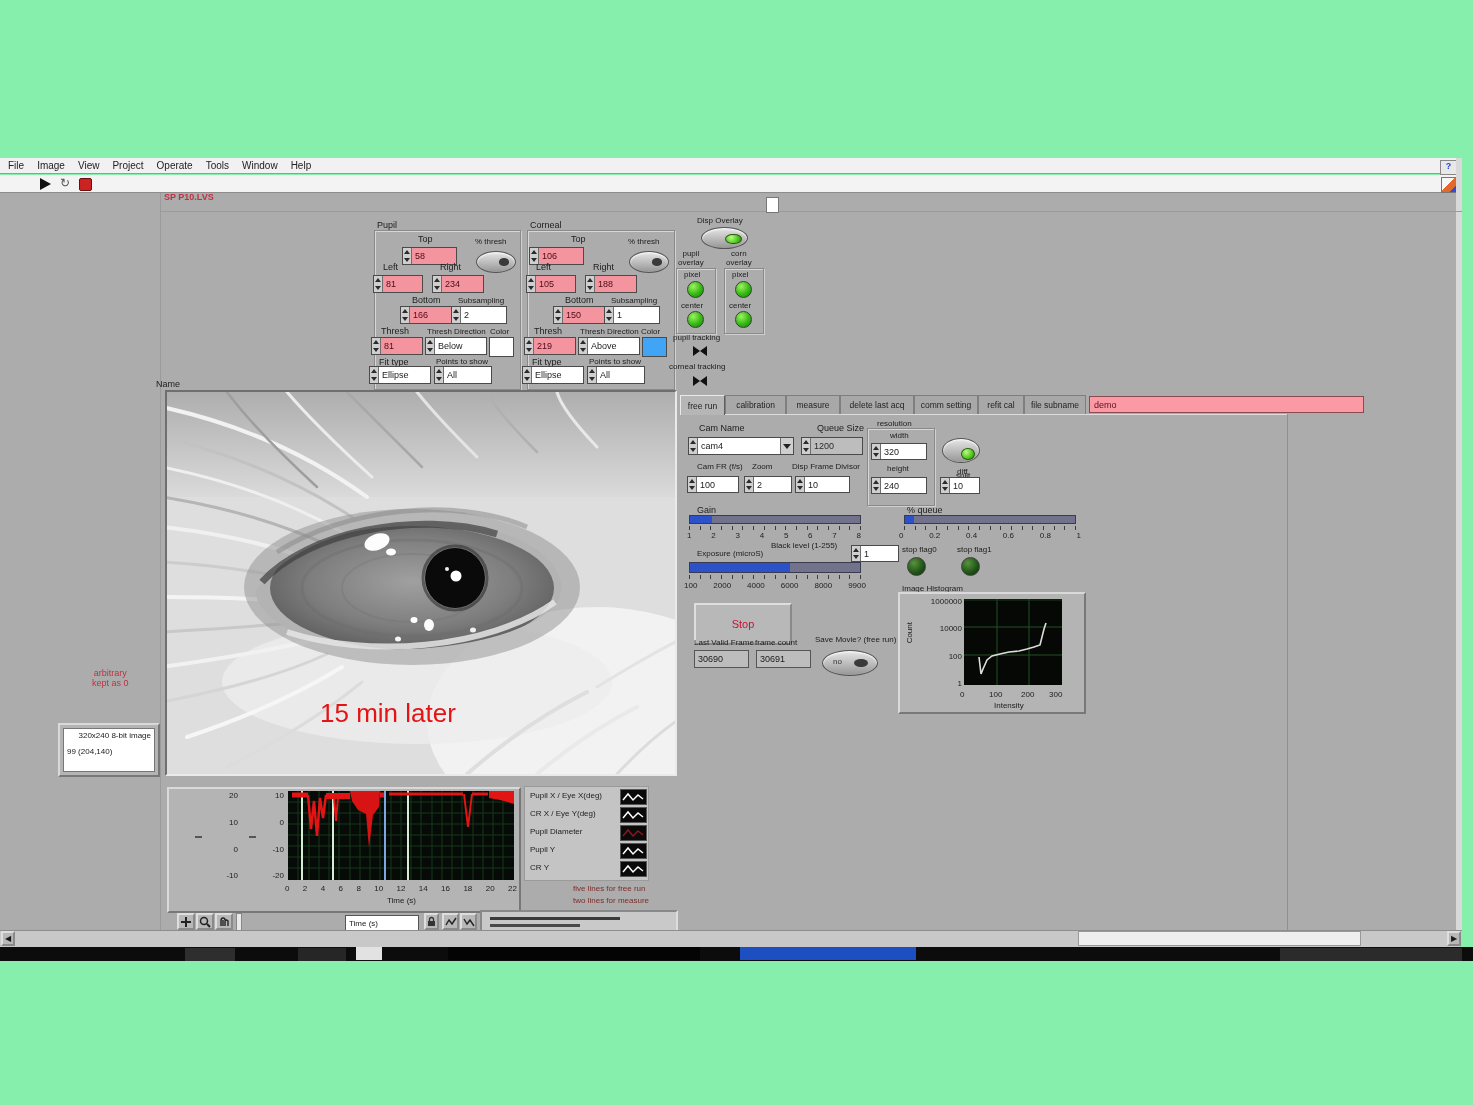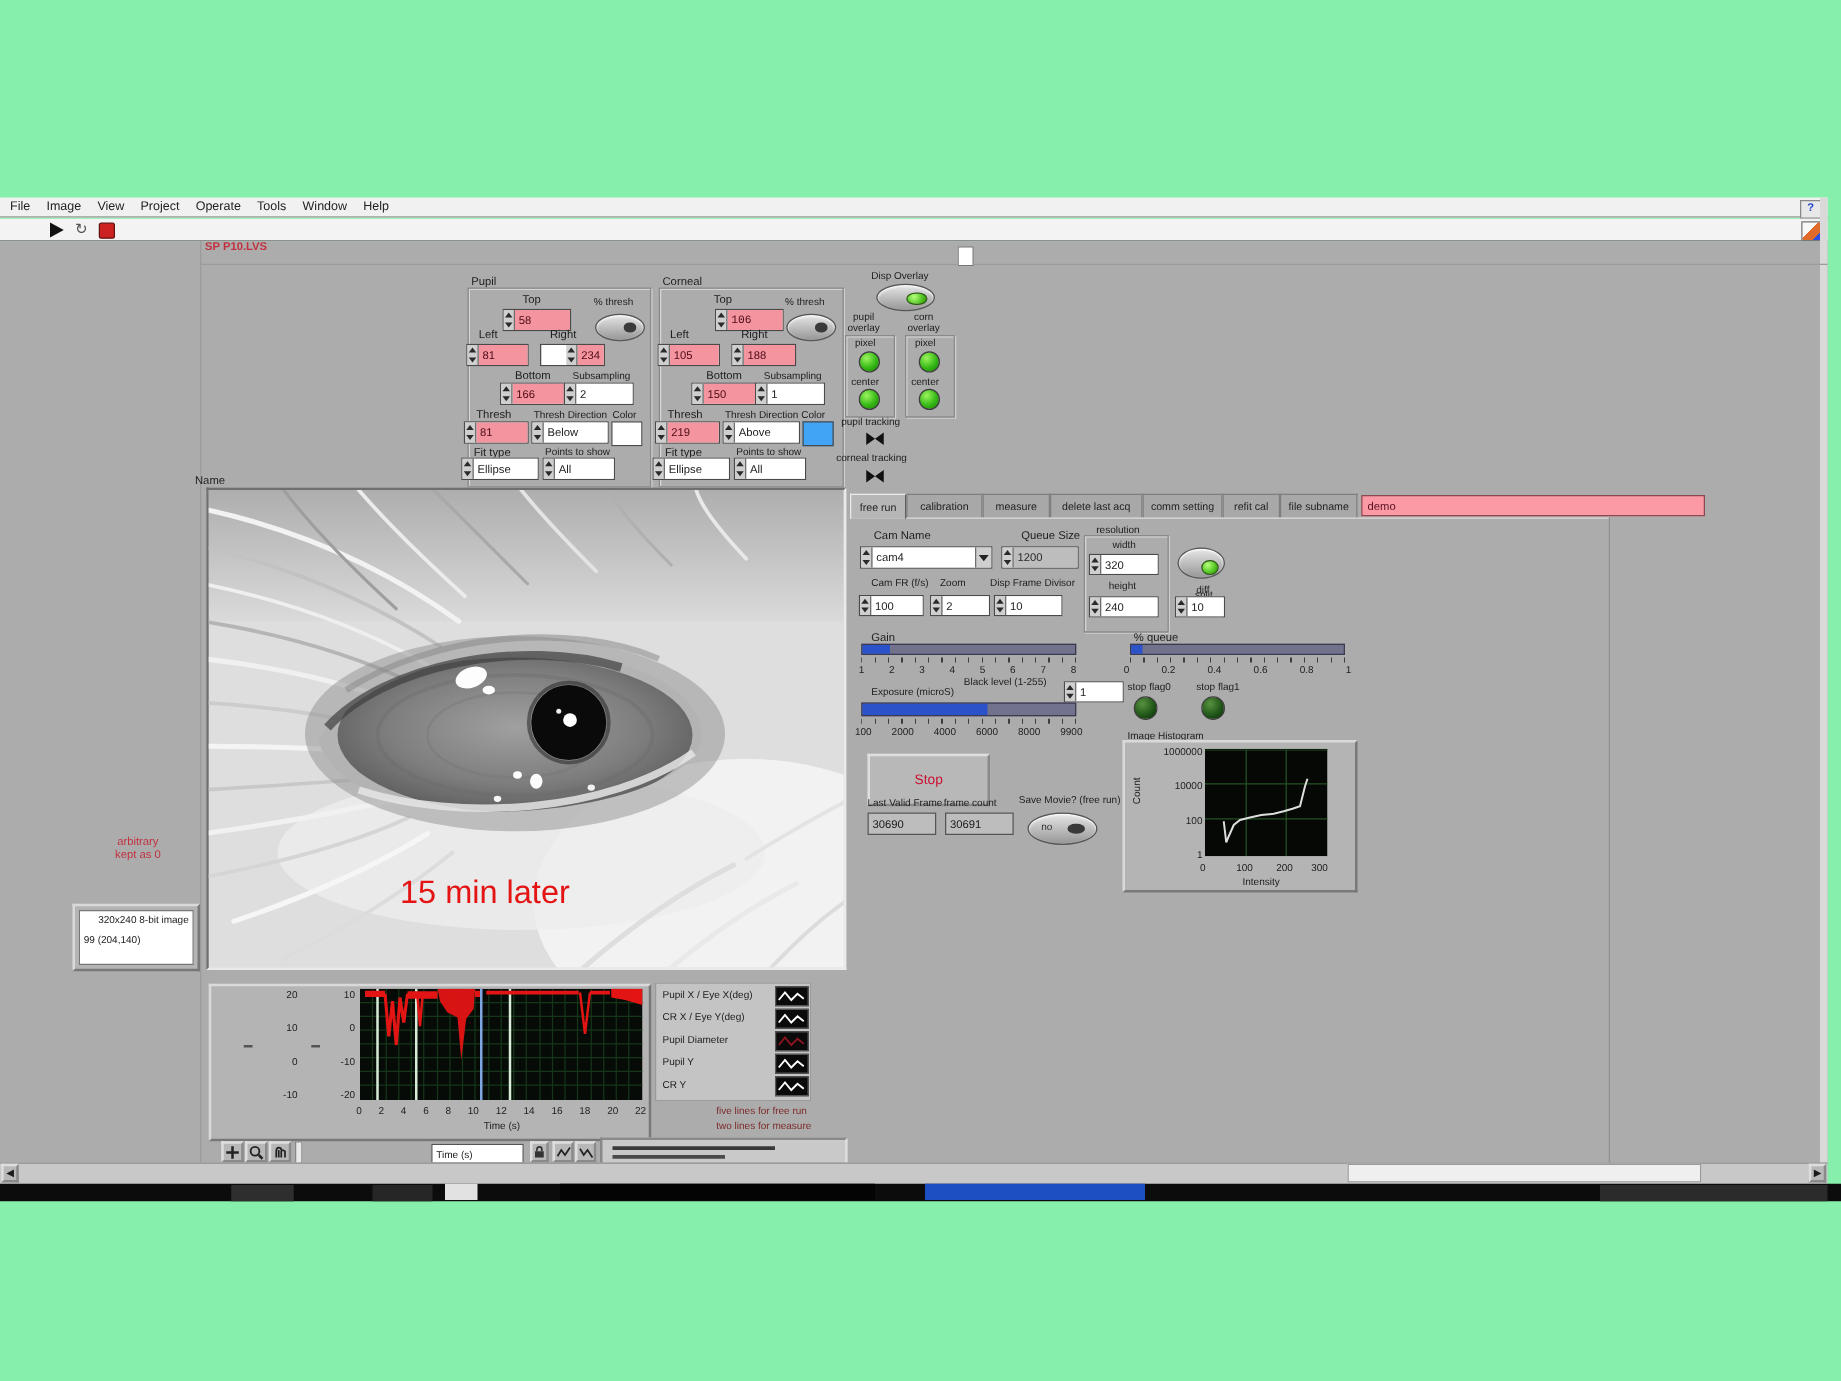--- a/index.html
+++ b/index.html
@@ -91,21 +91,21 @@
   <div class="lbl l8" style="left:475px;top:237px;">% thresh</div>
   <div class="oval" style="left:476px;top:251px;width:38px;height:20px;">
       <span class="dot"></span>
     </div>
   <div class="lbl" style="left:383px;top:262px;">Left</div>
   <div class="numctl" style="left:373px;top:275px;width:50px;">
       <span class="nspin"></span>
       <span class="nval pink">81</span>
     </div>
   <div class="lbl" style="left:440px;top:262px;">Right</div>
-  <div class="numctl" style="left:432px;top:275px;width:52px;padding-left:20px;">
+  <div class="numctl" style="left:432px;top:275px;width:52px;">
       <span class="nspin"></span>
       <span class="nval pink">234</span>
     </div>
   <div class="lbl" style="left:412px;top:295px;">Bottom</div>
   <div class="numctl" style="left:400px;top:306px;width:56px;">
       <span class="nspin"></span>
       <span class="nval pink">166</span>
     </div>
   <div class="lbl l8" style="left:458px;top:296px;">Subsampling</div>
   <div class="numctl" style="left:451px;top:306px;width:56px;">
@@ -131,21 +131,21 @@
     </div>
   <div class="lbl l8" style="left:436px;top:357px;">Points to show</div>
   <div class="numctl" style="left:434px;top:366px;width:58px;">
       <span class="nspin"></span>
       <span class="nval">All</span>
     </div>
 
   <div class="lbl" style="left:530px;top:220px;">Corneal</div>
   <div class="grp" style="left:527px;top:230px;width:146px;height:158px;"></div>
   <div class="lbl" style="left:571px;top:234px;">Top</div>
-  <div class="numctl" style="left:572px;top:247px;width:55px;font-family:Liberation Mono, monospace;">
+  <div class="numctl" style="left:529px;top:247px;width:55px;">
       <span class="nspin"></span>
       <span class="nval pink">106</span>
     </div>
   <div class="lbl l8" style="left:628px;top:237px;">% thresh</div>
   <div class="oval" style="left:629px;top:251px;width:38px;height:20px;">
       <span class="dot"></span>
     </div>
   <div class="lbl" style="left:536px;top:262px;">Left</div>
   <div class="numctl" style="left:526px;top:275px;width:50px;">
       <span class="nspin"></span>

